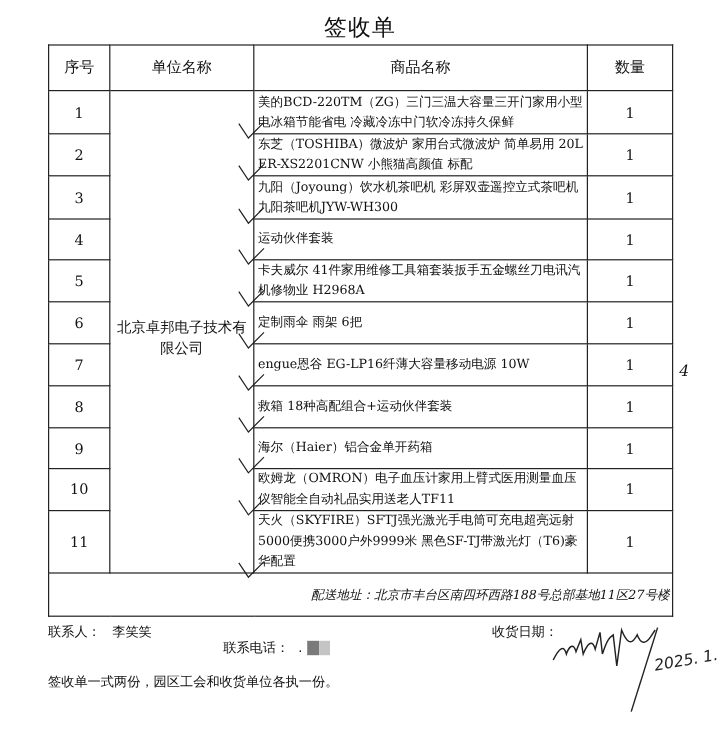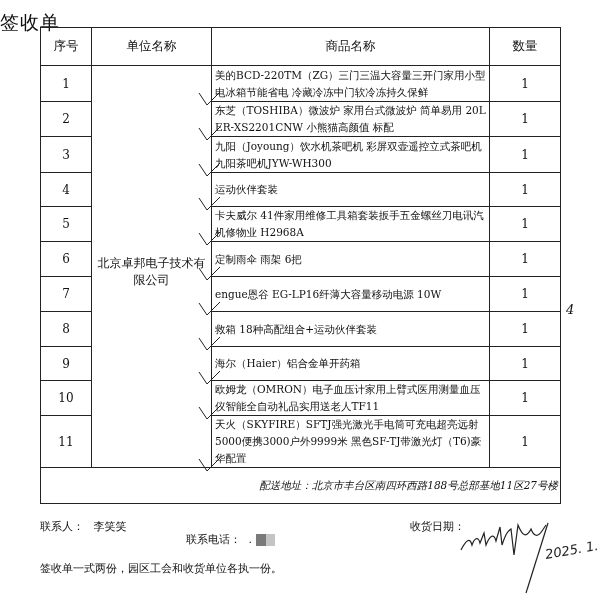--- a/index.html
+++ b/index.html
@@ -1,20 +1,20 @@
 <!DOCTYPE html>
 <html><head>
 <meta charset="utf-8">
 <style>
   html, body { margin:0; padding:0; background:#ffffff; }
   body { width:600px; height:611px; position:relative; overflow:hidden;
          font-family:"DejaVu Serif","Liberation Serif",serif; color:#111; }
-  .title { position:absolute; left:0; width:600px; top:10px; text-align:left;
+  .title { position:absolute; left:0; width:600px; top:10px; text-align:center;
            font-family:"DejaVu Sans","Liberation Sans",sans-serif; font-size:19px; letter-spacing:1px; }
-  table.sheet { position:absolute; left:40px; top:27px; border-collapse:collapse; table-layout:fixed;padding-left:24px; }
+  table.sheet { position:absolute; left:40px; top:37px; border-collapse:collapse; table-layout:fixed;padding-left:24px; }
   table.sheet td, table.sheet th { border:1.3px solid #222; padding:0; }
   th { font-weight:normal; font-family:"DejaVu Sans","Liberation Sans",sans-serif; font-size:12.5px; height:37px; }
   td.num, td.qty { text-align:center; font-size:12px; }
   td.unit { text-align:center; vertical-align:middle; font-family:"DejaVu Sans","Liberation Sans",sans-serif; font-size:12px; line-height:17px; }
   td.prod { font-size:10.5px; line-height:17px; padding:0 3px !important; vertical-align:middle; position:relative; }
   td.addr { font-size:10.5px; padding:0 2px !important; text-align:right;font-style:italic; }
   .check { position:absolute; left:-14px; bottom:-6px; width:24px; height:16px; }
   td.qty { position:relative; }
   .footer-line { position:absolute; font-size:11px; font-family:"DejaVu Sans","Liberation Sans",sans-serif; }
   .phone-blur { display:inline-block; width:10px; height:12px; background:#7a7a7a; vertical-align:middle; }

